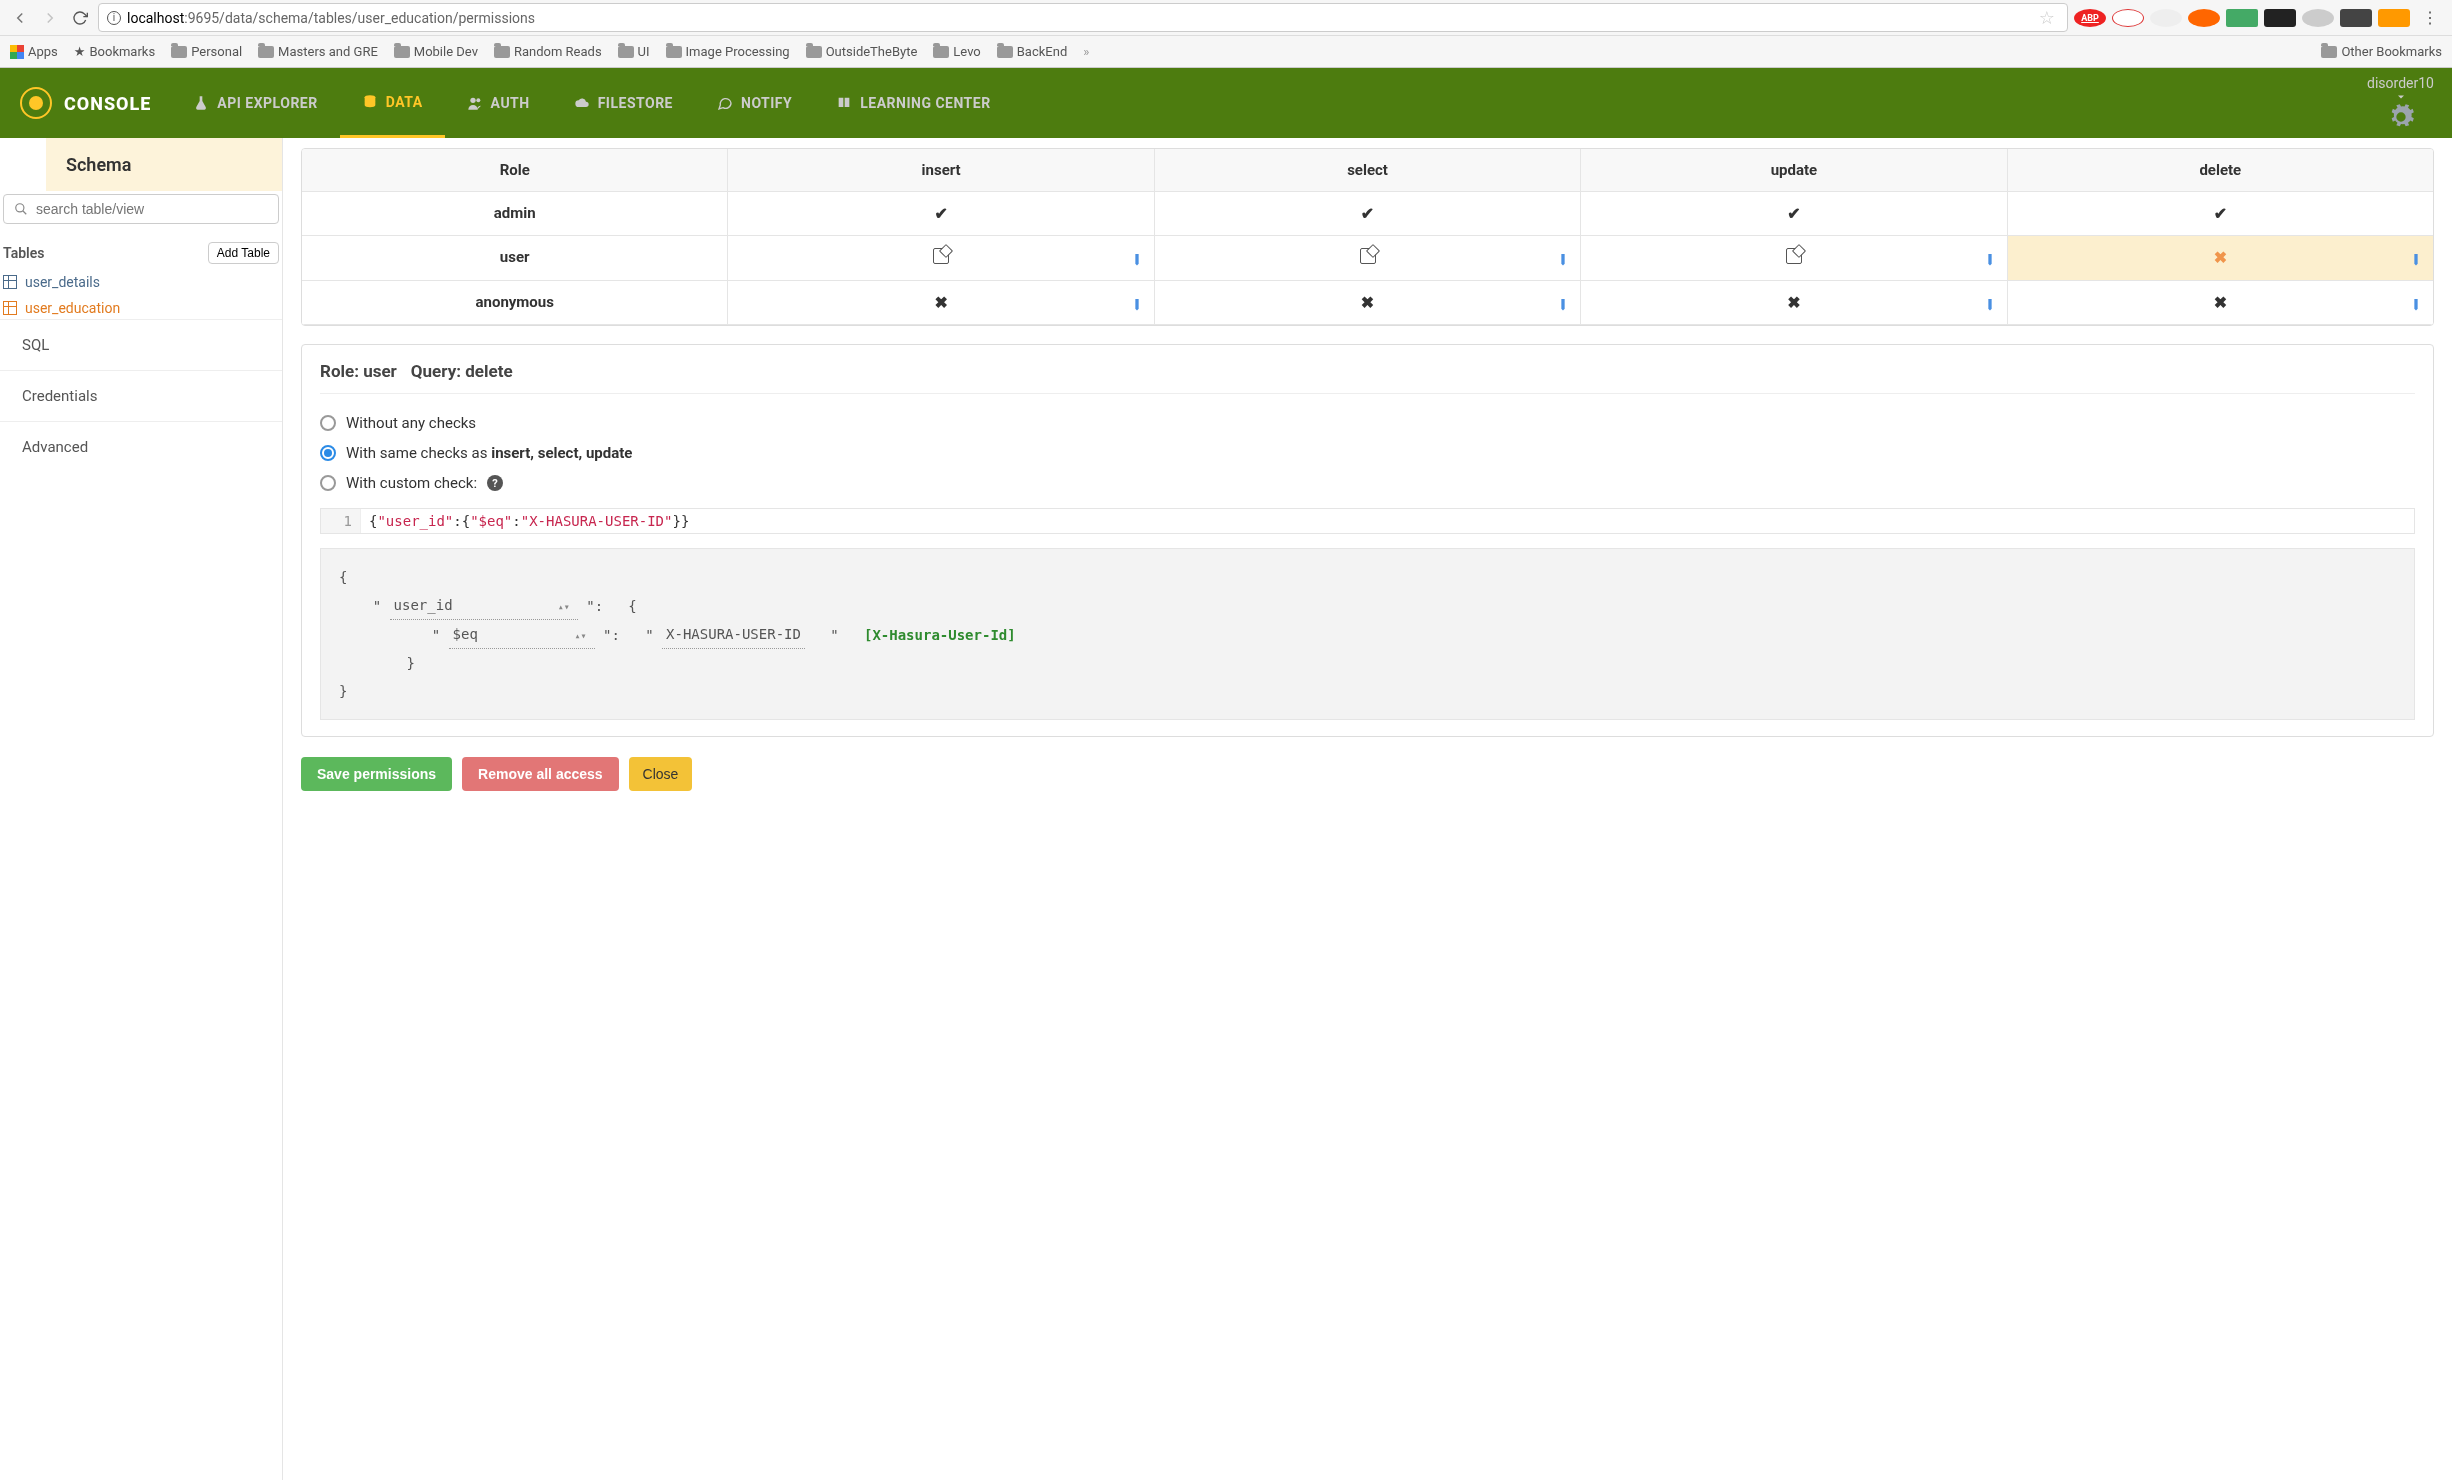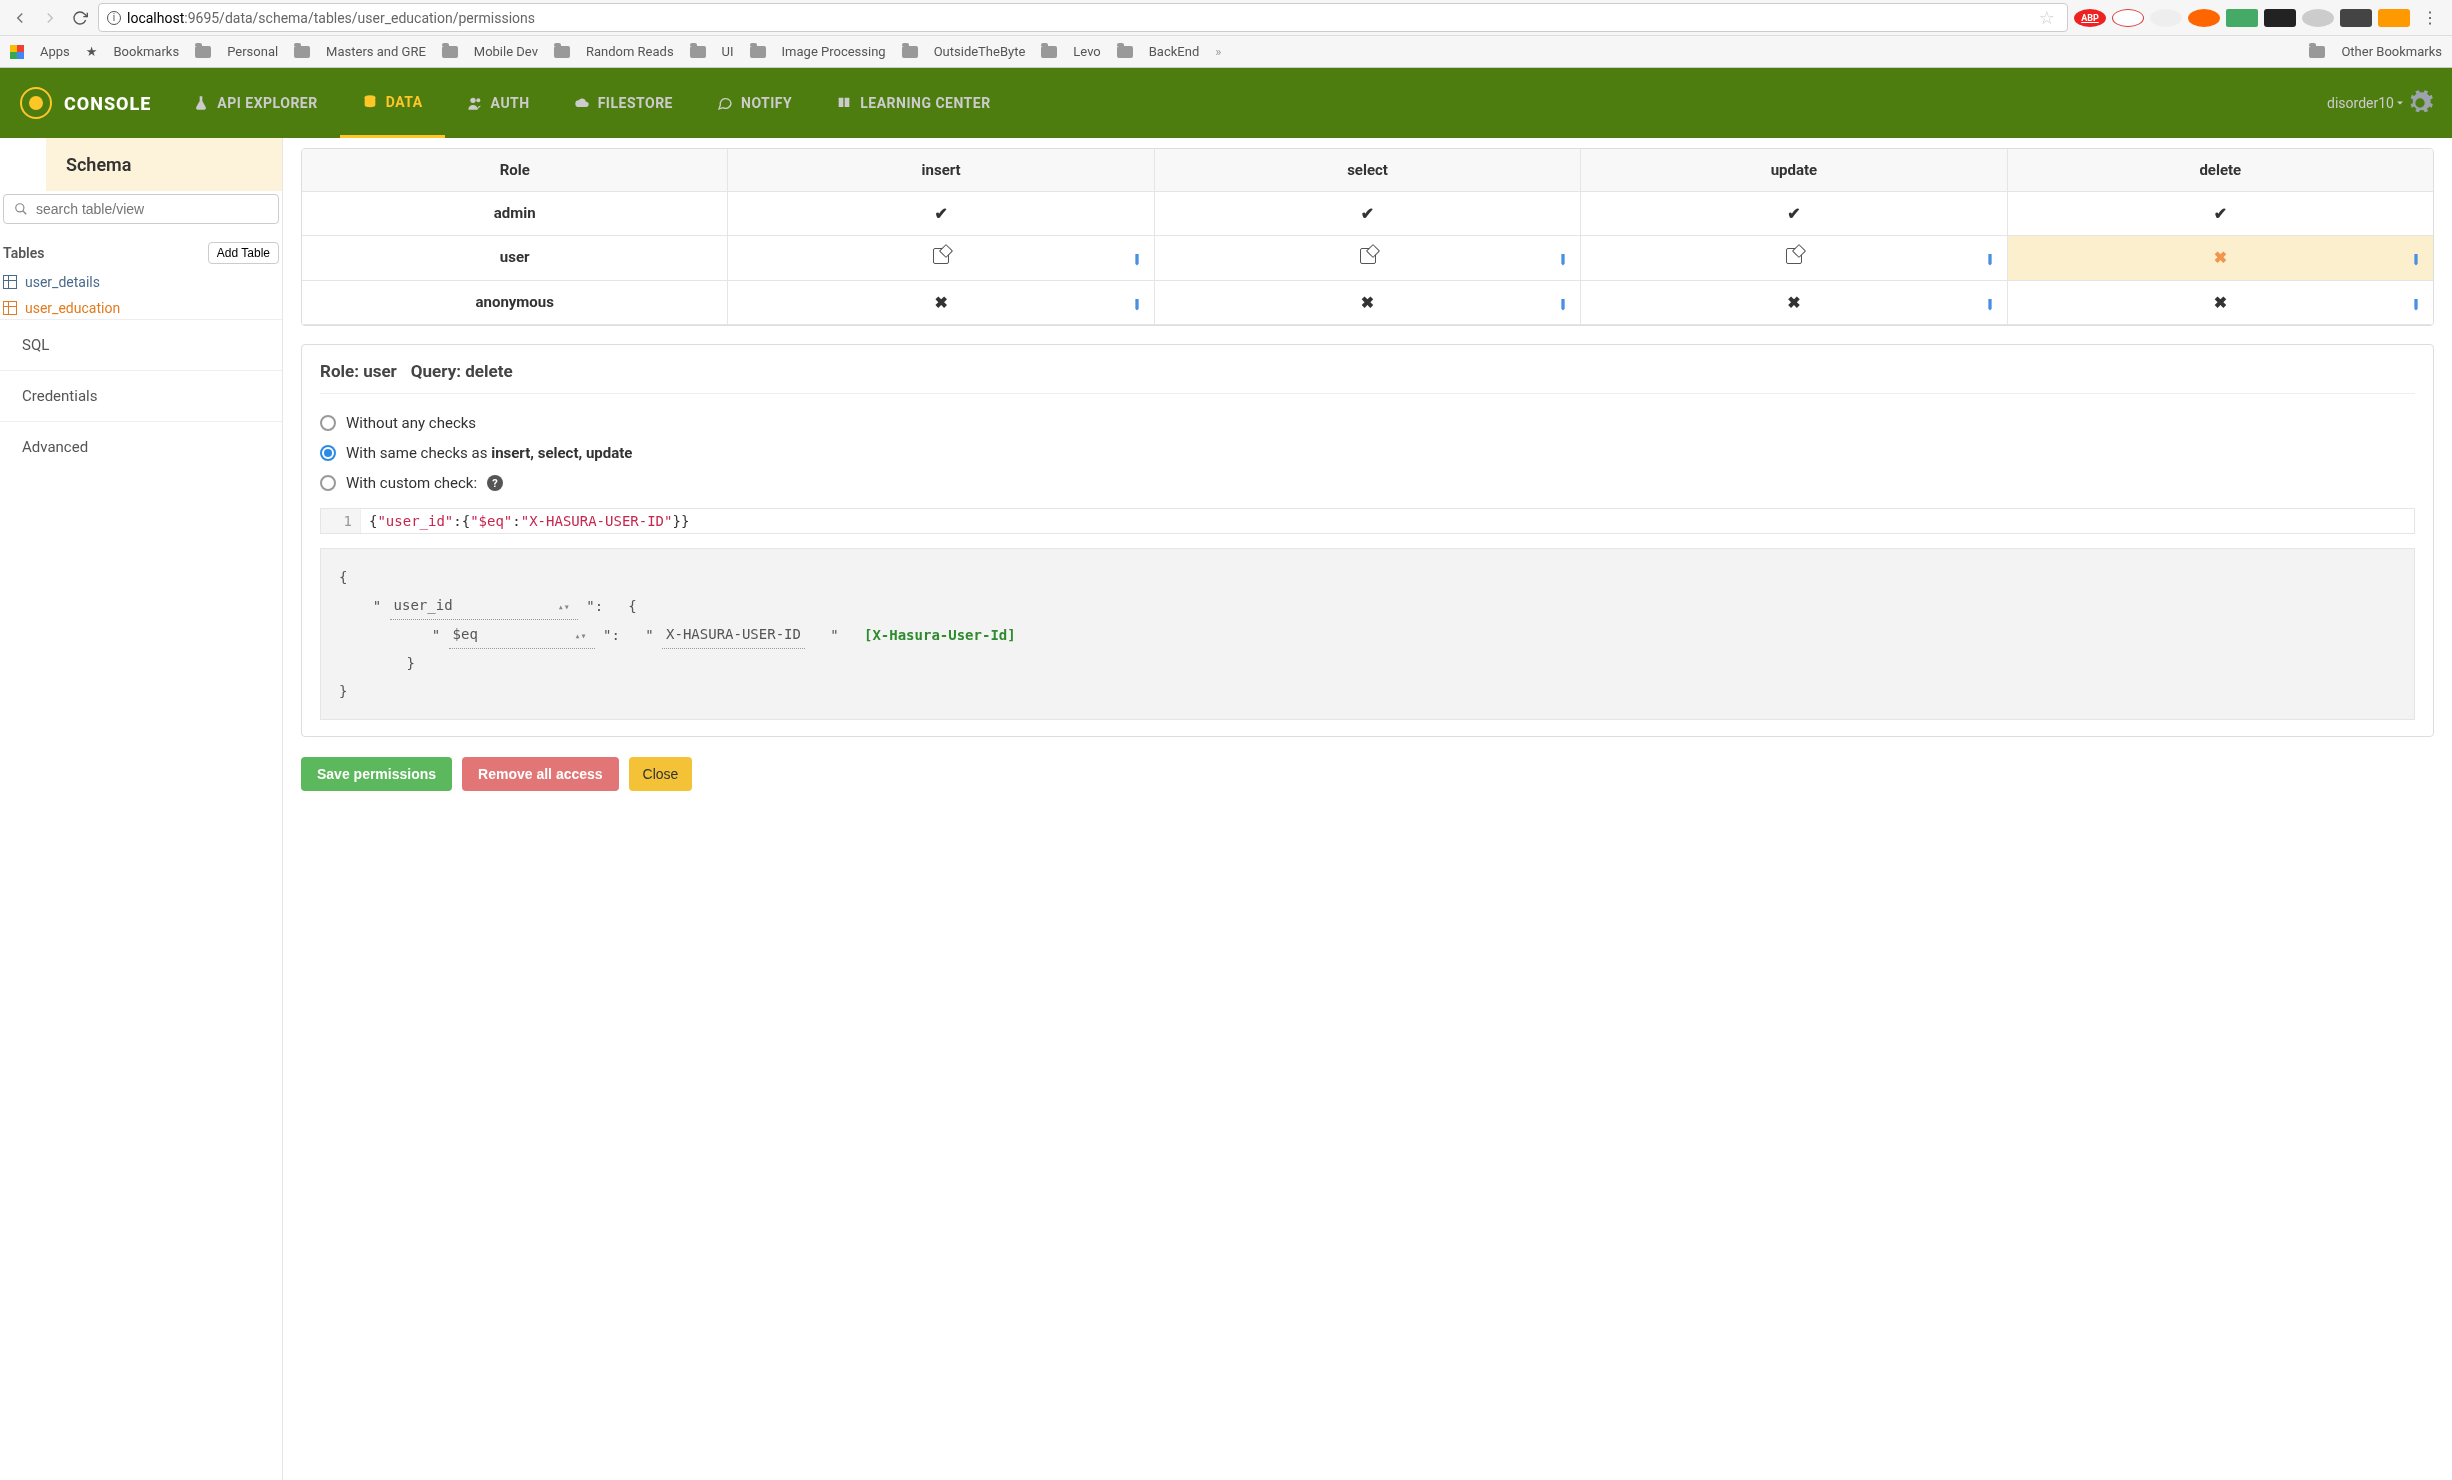--- a/index.html
+++ b/index.html
@@ -11,35 +11,35 @@
 .url-bar { flex:1; display:flex; align-items:center; border:1px solid #ccc; border-radius:4px; padding:3px 8px; background:#fff; gap:6px; }
 .url-info { width:14px; height:14px; border:1px solid #555; border-radius:50%; display:flex; align-items:center; justify-content:center; font-size:10px; color:#555; }
 .url-text { flex:1; font-size:14px; color:#666; }
 .url-text .host { color:#000; }
 .star { color:#ccc; font-size:18px; margin-right:4px; }
 .ext-icons { display:flex; gap:6px; align-items:center; }
 .ext-dot { width:32px; height:18px; border-radius:4px;text-decoration:underline; }
 .menu-dots { font-size:16px; color:#555; padding:0 6px; }
 
 .bookmark-bar { display:flex; align-items:center; padding:4px 10px; gap:16px; background:#f6f6f6; border-bottom:1px solid #ccc; height:32px; font-size:13px; color:#555; }
-.bm-item { display:flex; align-items:center; gap:16px; cursor:pointer; }
+.bm-item { display:flex; align-items:center; gap:4px; cursor:pointer; }
 .bm-folder { width:16px; height:12px; background:#999; border-radius:2px; position:relative; }
 .bm-folder::before { content:""; position:absolute; top:-3px; left:0; width:7px; height:3px; background:#999; border-radius:2px 2px 0 0; }
 .bm-other { margin-left:auto; }
 
 
 .console-hdr { background:#4d7c0f; color:#fff; display:flex; align-items:center; height:70px; }
 .brand { display:flex; align-items:center; gap:12px; padding:0 20px; font-weight:800; font-size:18px; letter-spacing:1px; }
 .brand-logo { width:32px; height:32px; border:2px solid #ffc627; border-radius:50%; position:relative; display:flex; align-items:center; justify-content:center; }
 .brand-logo::before { content:""; width:14px; height:14px; background:#ffc627; border-radius:50%; }
 .nav-tabs { display:flex; align-items:center; height:100%; }
 .nav-tab { display:flex; align-items:center; gap:8px; padding:0 22px; height:100%; color:#ccc; font-weight:700; font-size:14px; letter-spacing:0.5px; cursor:pointer; }
 .nav-tab.active { color:#ffc627; border-bottom:3px solid #ffc627;text-align:right; }
 .nav-tab-icon { width:16px; height:16px; }
-.user-area { margin-left:auto; display:flex; align-items:center; gap:0; padding:0 18px; color:#ccc; }
+.user-area { margin-left:auto; display:flex; align-items:center; gap:0; padding:0 18px; color:#ccc;flex-direction:column; }
 .gear { width:28px; height:28px; color:#9ba4ac; }
 
 
 .app { display:flex; height:calc(100vh - 126px); }
 .sidebar { width:283px; border-right:1px solid #e5e5e5; background:#fff; display:flex; flex-direction:column; }
 .side-head { background:#fdf3da; padding:16px 20px; font-size:18px; font-weight:600; color:#333;margin-left:46px; }
 .side-body { padding:3px; }
 .search-box { display:flex; align-items:center; border:1px solid #ccc; border-radius:4px; padding:6px 10px; gap:8px; color:#888; }
 .search-box input { border:0; outline:0; flex:1; font-size:14px; color:#666; }
 .tables-row { display:flex; align-items:center; justify-content:space-between; margin-top:18px; }

